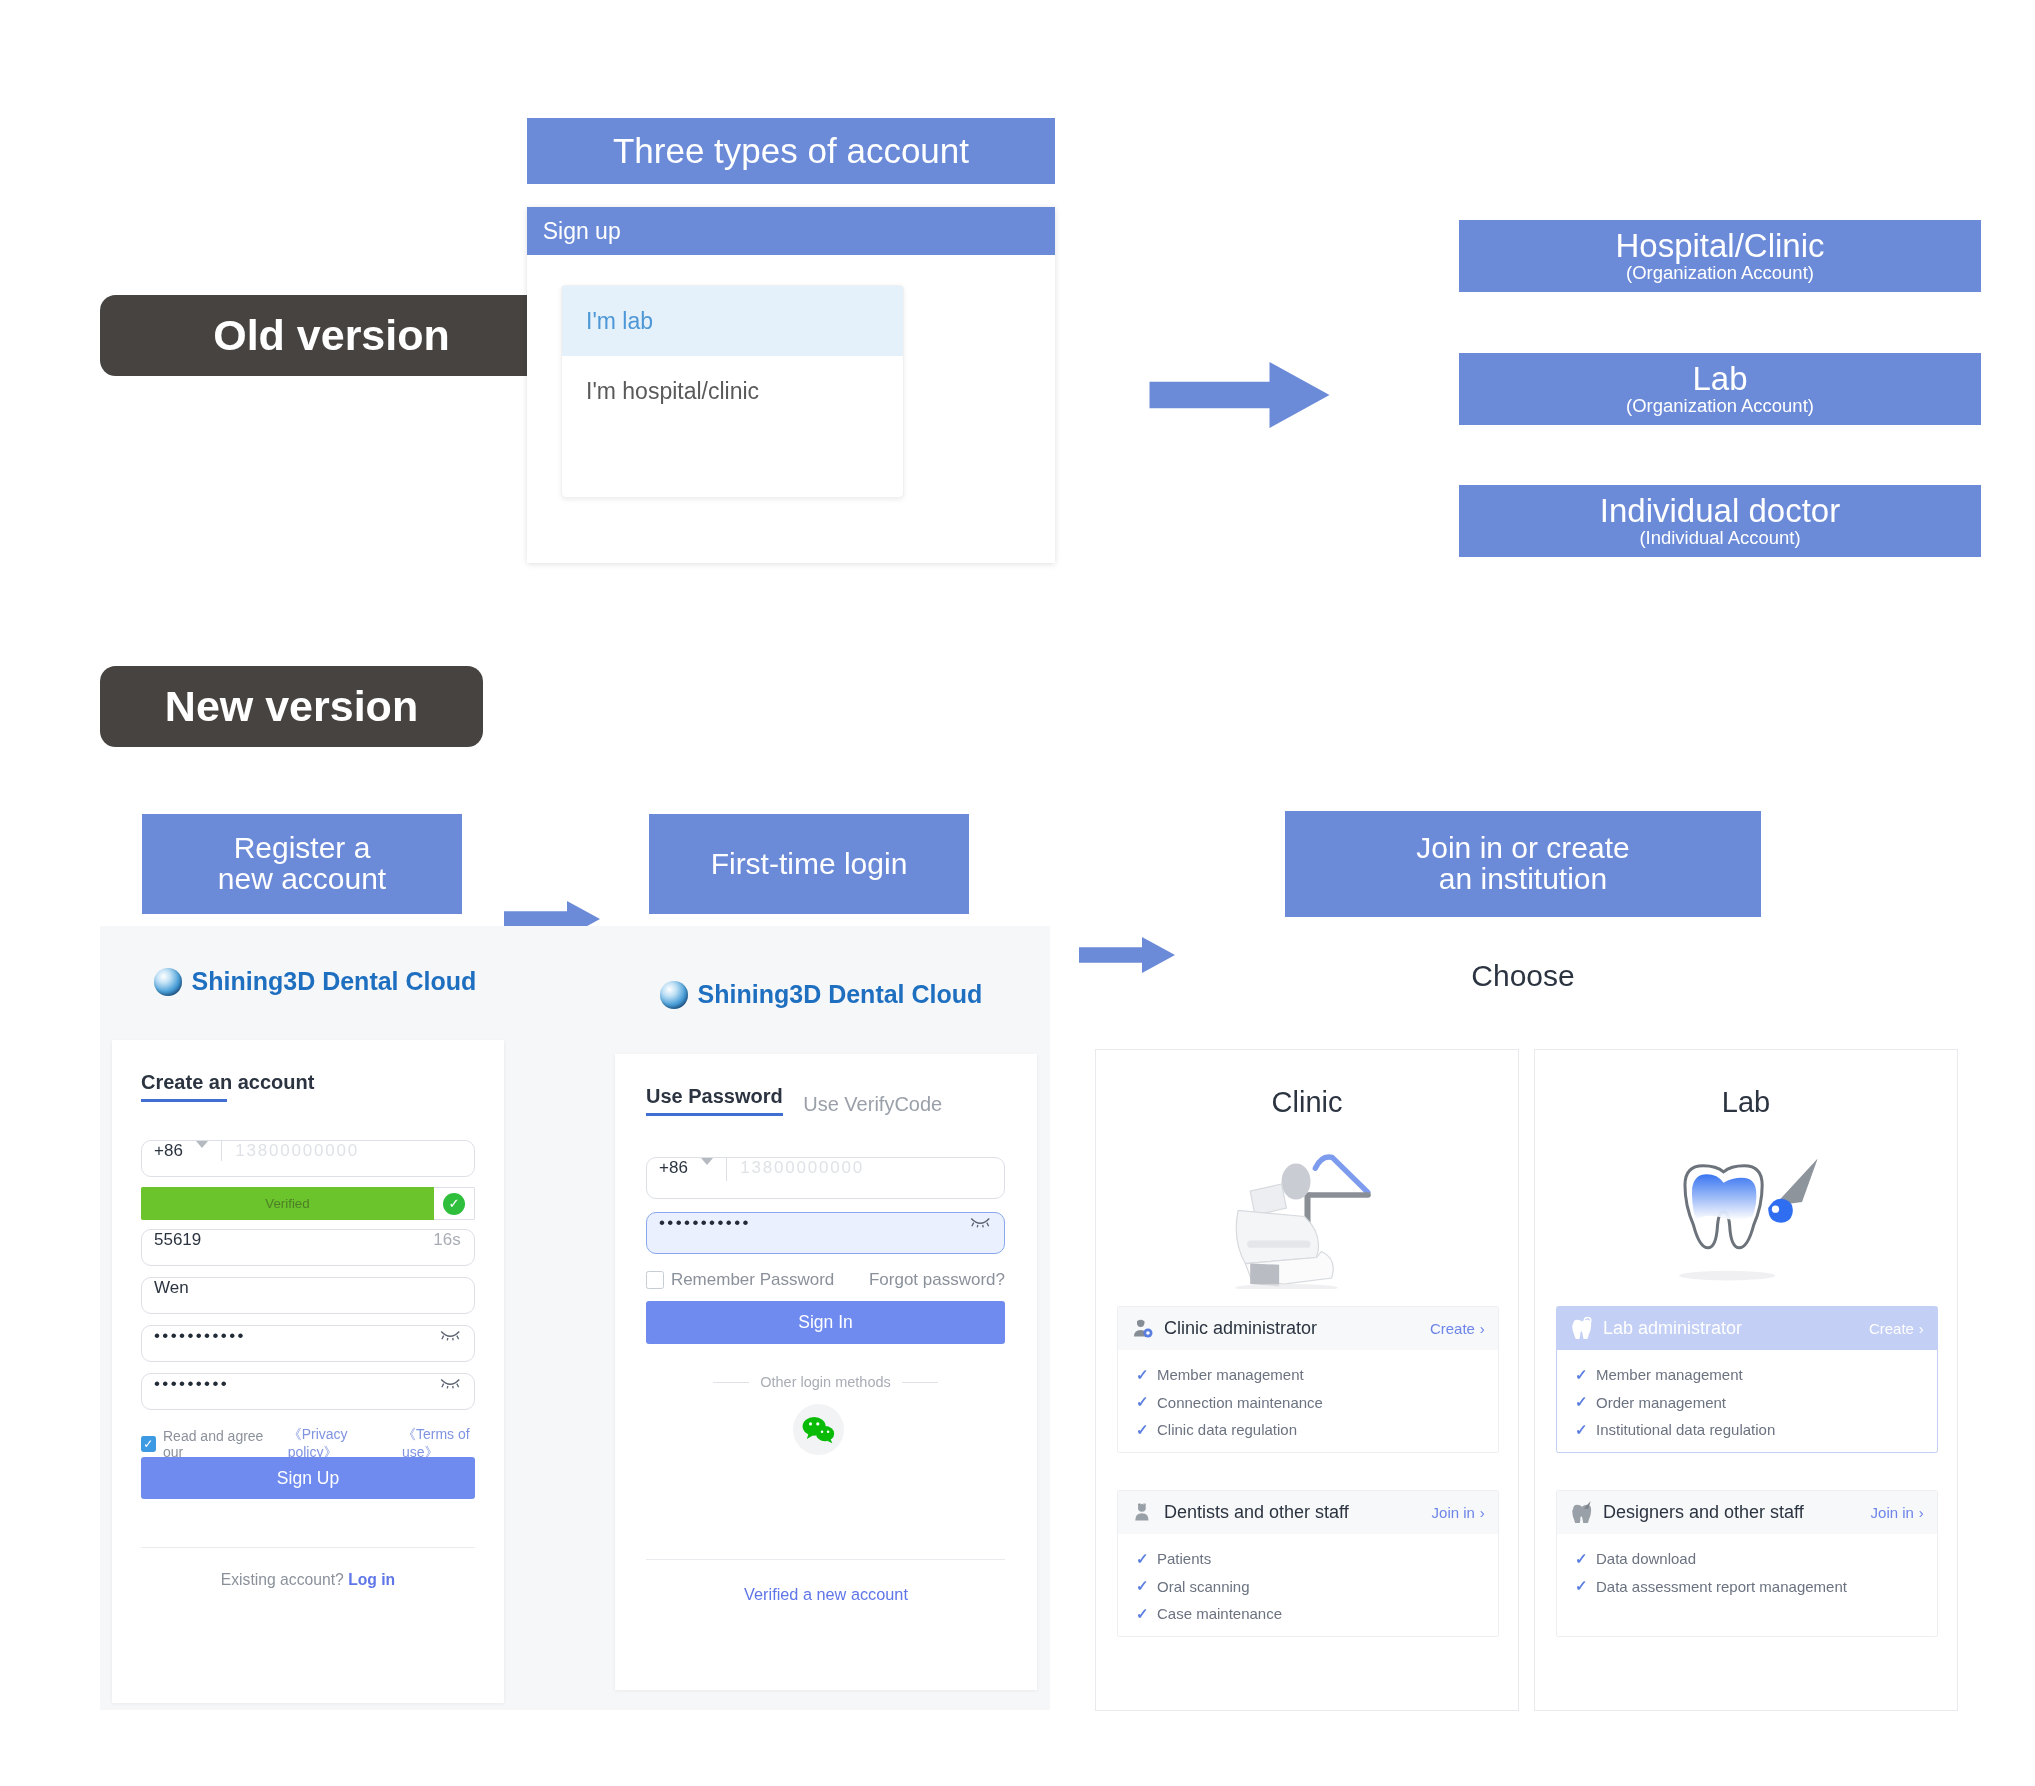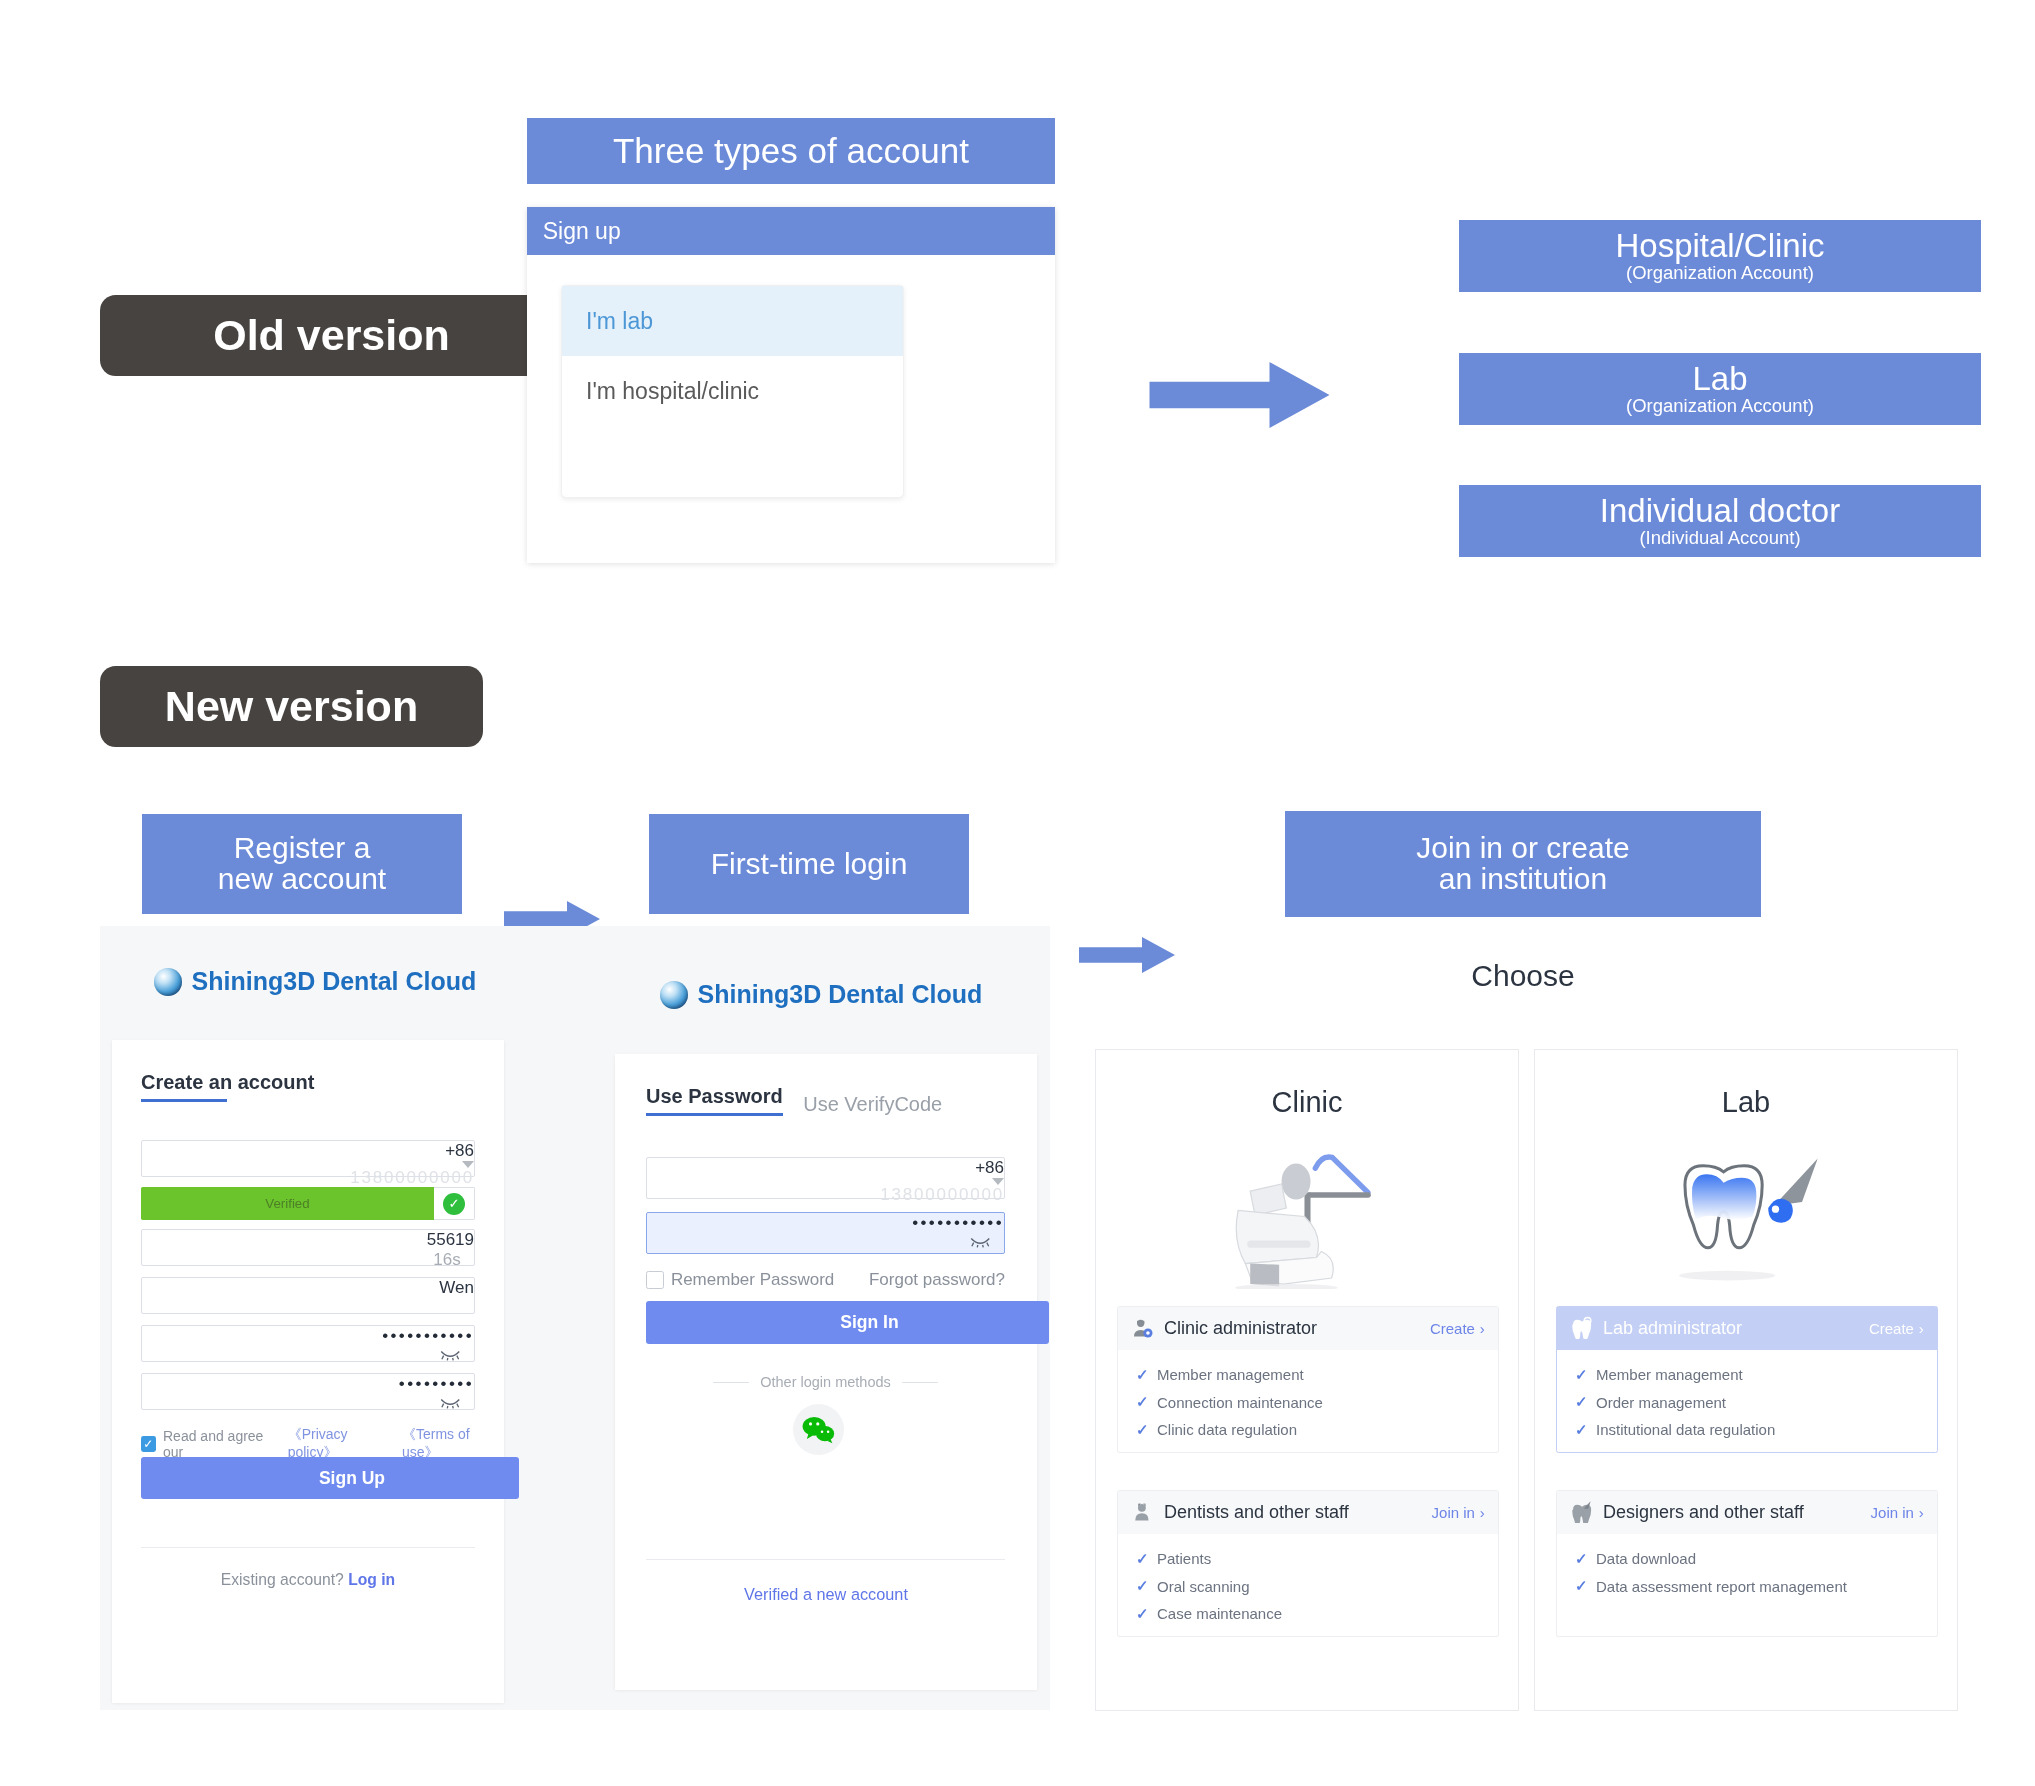--- a/index.html
+++ b/index.html
@@ -39,22 +39,22 @@
   .brand-text{color:#1f6fc0;font-weight:bold;}
   .globe{border-radius:50%;
     background:radial-gradient(circle at 34% 30%, #ffffff 0%, #bfe0f5 26%, #4a9fd8 58%, #2a6fae 78%, #9aa6ad 100%);
     box-shadow:inset -1.2px -1.8px 3px rgba(0,0,0,.25);}
 
   
   .formcard{background:#fff;box-shadow:0 0.6px 3.6px rgba(0,0,0,.07);}
   .fc-title{font-weight:bold;color:#2b3440;display:inline-block;}
   .fc-underline{height:3px;background:#3f6fd0;}
 
-  .field{border:0.6px solid #dcdfe6;border-radius:2px;background:#fff;
-         display:flex;align-items:flex-end;box-sizing:border-box;flex-direction:column;}
+  .field{border:0.6px solid #dcdfe6;border-radius:10px;background:#fff;
+         display:flex;align-items:flex-start;box-sizing:border-box;}
   .field .cc{color:#2b3440;padding-left:12px;}
   .caret{width:0;height:0;border-left:6.6px solid transparent;
          border-right:6.6px solid transparent;border-top:7.2px solid #b5b9c0;
          margin-left:13.3px;}
   .vdiv{width:0.6px;background:#dcdfe6;height:58%;margin:0 13.3px;}
   .ph{color:#dfe2e6;letter-spacing:1.8px;}
   .val{color:#2b3440;}
   .dots{color:#222b36;letter-spacing:2.4px;}
   .right-note{margin-left:auto;padding-right:13.3px;color:#a8adb5;}
 
@@ -67,22 +67,22 @@
 
   .eye{margin-left:auto;padding-right:13.3px;color:#5c6472;}
 
   .cbox{width:15.7px;height:15.7px;border-radius:2.4px;background:#3b9ae1;color:#fff;
         display:flex;align-items:center;justify-content:center;font-size:12px;}
   .cbox.empty{background:#fff;border:0.6px solid #c8ccd4;}
   .agree{color:#8b919b;}
   .lnk{color:#7f93e0;}
   .lnk2{color:#5f76e8;}
 
-  .btn-primary{background:#6F8BF0;color:#fff;font-weight:bold;display:flex;
-               align-items:center;justify-content:center;border-radius:3px;padding-left:44px;}
+  .btn-primary{background:#6F8BF0;color:#fff;font-weight:normal;display:flex;
+               align-items:center;justify-content:center;border-radius:3px;}
 
   .tabrow{display:flex;align-items:flex-end;gap:20.5px;}
   .tab{color:#9aa0a9;}
   .tab.active{color:#2b3440;font-weight:bold;}
   .tab-underline{height:3px;background:#3f6fd0;}
 
   .field.focus{border:0.6px solid #8aa7ec;background:#eaf0fd;}
 
   .hr-text{display:flex;align-items:center;gap:11px;color:#a8adb5;}
   .hr-line{height:0.6px;background:#dfe2e6;flex:0 0 36px;}

